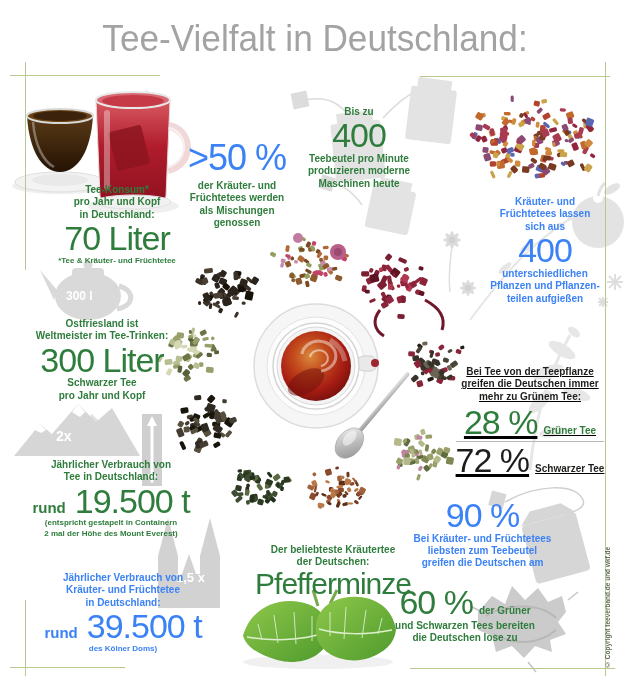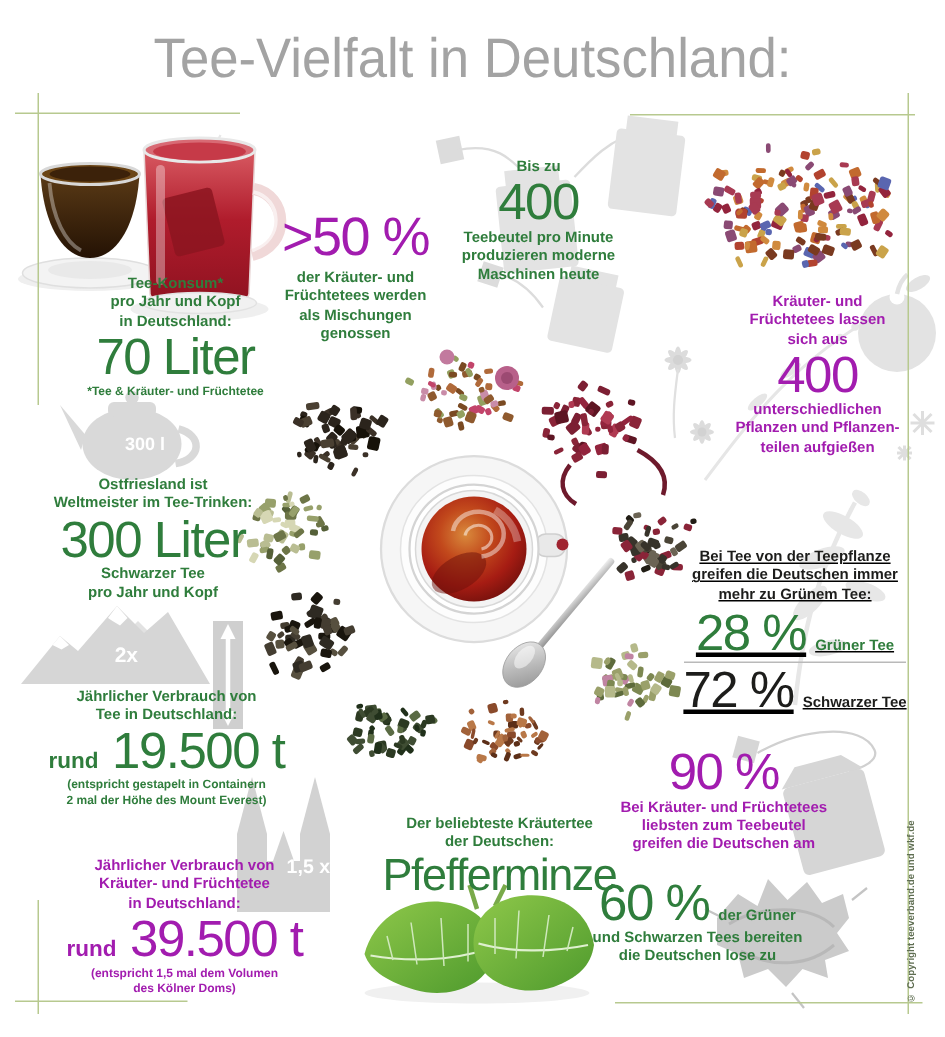--- a/index.html
+++ b/index.html
@@ -1,35 +1,35 @@
 <!DOCTYPE html>
 <html><head>
 <meta charset="utf-8">
 <style>
   html,body{margin:0;padding:0;background:#fff;}
   #poster{position:relative;width:630px;height:691px;background:#fff;overflow:hidden;
           font-family:"Liberation Sans","DejaVu Sans",sans-serif;}
   .abs{position:absolute;}
   .center{text-align:center;}
   .green{color:#2f7d3c;}
-  .maroon{color:#a21caf;}
+  .maroon{color:#3b82f6;}
   .blacktx{color:#1d1d1b;}
   .small{font-size:10px;font-weight:bold;line-height:1.24;}
   .small div{white-space:nowrap;}
   .tiny{font-size:8px;font-weight:bold;line-height:1.3;}
   .tiny div{white-space:nowrap;}
   .val{font-weight:400;letter-spacing:-1px;white-space:nowrap;line-height:1.02;}
   .v34{font-size:34px;}
   .v36{font-size:36px;}
   .v30{font-size:30px;}
   .prefix{font-size:15px;font-weight:bold;letter-spacing:0;margin-right:3px;}
   .title{width:630px;top:18px;left:0;text-align:center;color:#a3a3a3;font-size:37px;
          font-weight:200;letter-spacing:0px;transform:scaleX(.95);}
   .cropline{background:#b7c98f;}
-  .whitelabel{color:#fff;font-weight:bold;text-align:right;white-space:nowrap;}
+  .whitelabel{color:#fff;font-weight:bold;text-align:left;white-space:nowrap;}
   .row{display:flex;align-items:baseline;justify-content:center;gap:6px;}
   .divider{background:#b9b9b9;height:1px;}
   .copyright{left:604px;top:556px;height:112px;writing-mode:vertical-rl;transform:rotate(180deg);
              font-size:6.5px;font-weight:bold;color:#5f6e52;white-space:nowrap;}
 </style>
 </head>
 <body>
 
 <div id="poster">
 
@@ -878,21 +878,20 @@
     <div class="small maroon">
         <div>Jährlicher Verbrauch von</div>
         <div>Kräuter- und Früchtetee</div>
         <div>in Deutschland:</div>
       </div>
     <div class="row maroon">
       <span class="prefix">rund</span>
       <span class="val v34">39.500 t</span>
     </div>
     <div class="tiny maroon">
-        <div>(entspricht 1,5 mal dem Volumen</div>
         <div>des Kölner Doms)</div>
       </div>
   </div>
 
   <div class="abs center" style="left:238px;top:544px;width:190px;">
     <div class="small green">
         <div>Der beliebteste Kräutertee</div>
         <div>der Deutschen:</div>
       </div>
     <div class="val v30 green">Pfefferminze</div>

